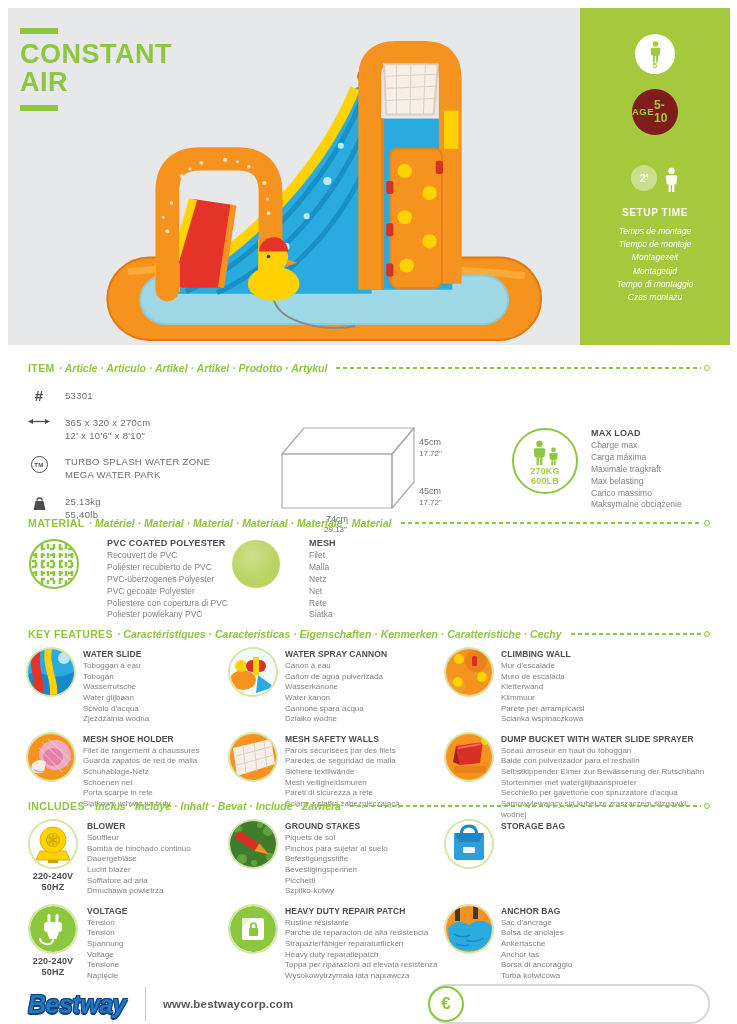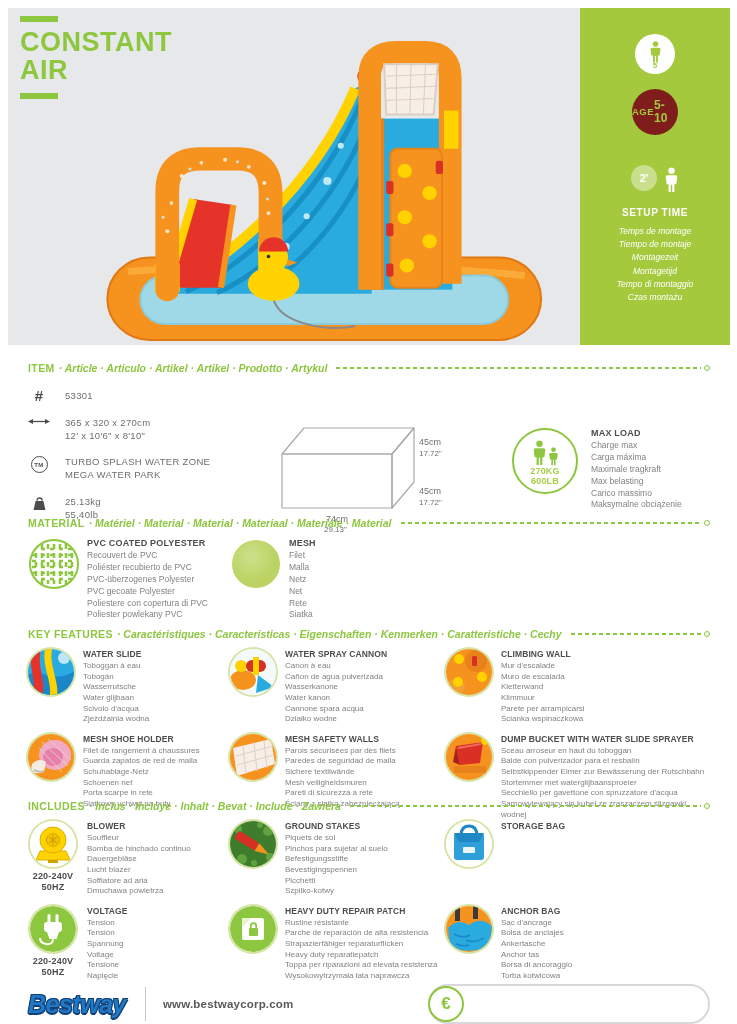--- a/index.html
+++ b/index.html
@@ -4,21 +4,21 @@
 <style>
   *{margin:0;padding:0;box-sizing:border-box}
   html,body{background:#fff}
   .page{position:relative;width:737px;height:1024px;background:#fff;overflow:hidden;
         font-family:"Liberation Sans",sans-serif;-webkit-font-smoothing:antialiased}
 
   
   .hero{position:absolute;left:8px;top:8px;width:572px;height:337px;background:#e7e8e9}
   .sidebar{position:absolute;left:580px;top:8px;width:150px;height:337px;background:#a4c93c;
            display:flex;flex-direction:column;align-items:center;padding-top:26px}
-  .title-block{position:absolute;left:20px;top:16px;z-index:5}
+  .title-block{position:absolute;left:20px;top:28px;z-index:5}
   .title-bar{width:38px;height:6px;background:#8dc63f}
   .title-text{font-size:27px;font-weight:bold;color:#8dc63f;line-height:1.02;letter-spacing:.5px;margin:7px 0 9px}
   .hero-art{position:absolute;left:95px;top:30px;width:475px;height:312px;z-index:2}
   .hero-art svg{width:100%;height:100%}
 
   .cap-circle{width:40px;height:40px;border-radius:50%;background:#fff;display:flex;flex-direction:column;
               align-items:center;justify-content:center;padding-top:3px}
   .cap-num{color:#a4c93c;font-size:8px;font-weight:bold;line-height:1;margin-top:-1px}
   .age-circle{width:46px;height:46px;border-radius:50%;background:#7f1d1d;display:flex;flex-direction:row;
               align-items:center;justify-content:center;margin-top:15px}
@@ -57,21 +57,21 @@
   .ml-circle{width:66px;height:66px;border:2.5px solid #8dc63f;border-radius:50%;flex:none;
              display:flex;flex-direction:column;align-items:center;justify-content:center;padding-top:4px}
   .ml-persons{display:flex;align-items:flex-end;gap:1px}
   .ml-num{color:#a6ce47;font-size:9px;font-weight:bold;line-height:1.15;letter-spacing:.2px}
   .blk-title{color:#4d4d4f;font-weight:bold;font-size:9px;letter-spacing:.2px;margin-bottom:2px}
   .ml-lines .tl{font-size:8.5px;line-height:1.4}
 
   
   #sec-material{top:517px}
   .mat-body{display:grid;grid-template-columns:202px 1fr;margin-top:9px}
-  .mat-cell{display:flex;gap:7px}
+  .mat-cell{display:flex;gap:27px}
   .mat-icon{width:52px;height:52px;flex:none}
   .mat-cell .tl{font-size:8.5px;line-height:1.4}
 
   
   #sec-features{top:628px}
   #sec-includes{top:800px}
   .grid3{display:grid;grid-template-columns:202px 216px 1fr;row-gap:9px;margin-top:9px}
   .cell{display:flex;gap:9px;align-items:flex-start}
   .ph{width:46px;height:46px;border-radius:50%;flex:none;box-shadow:0 0 0 2px #d4e5a5;overflow:hidden}
   .ph svg{width:100%;height:100%;display:block}

